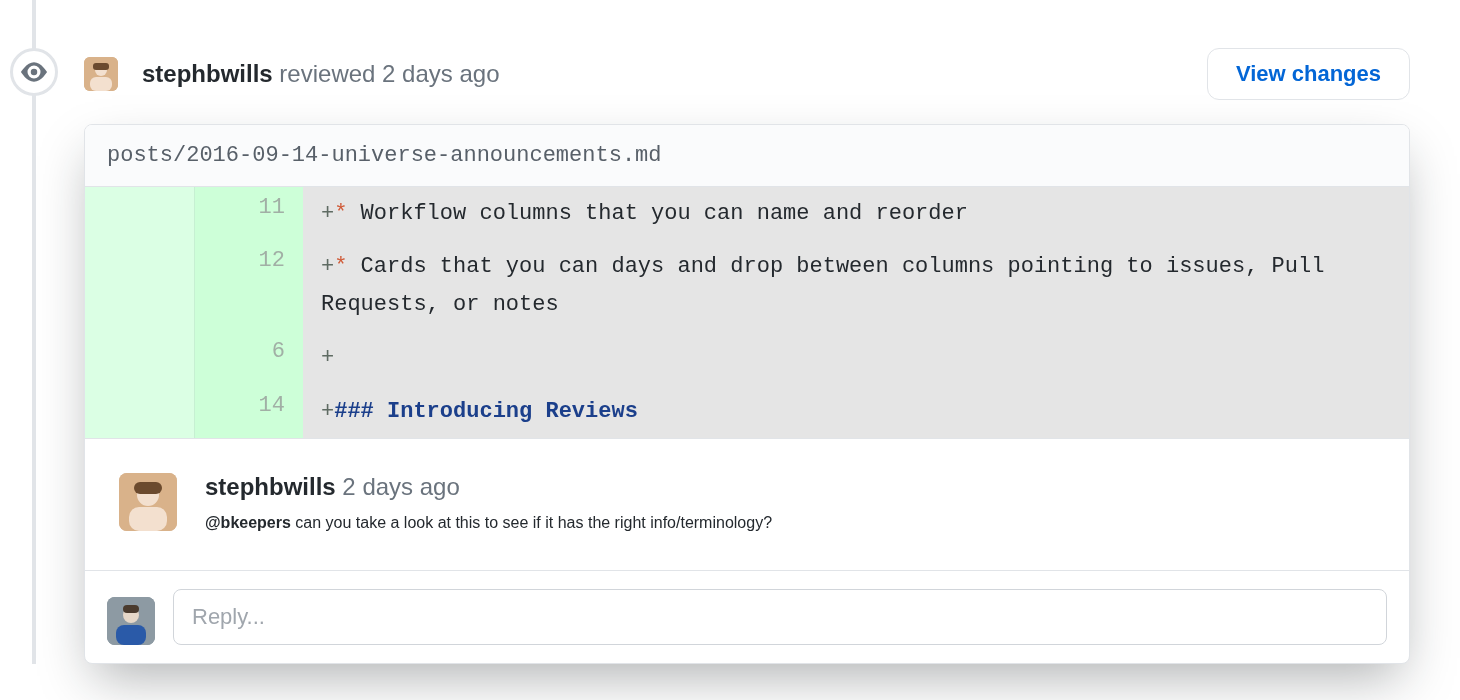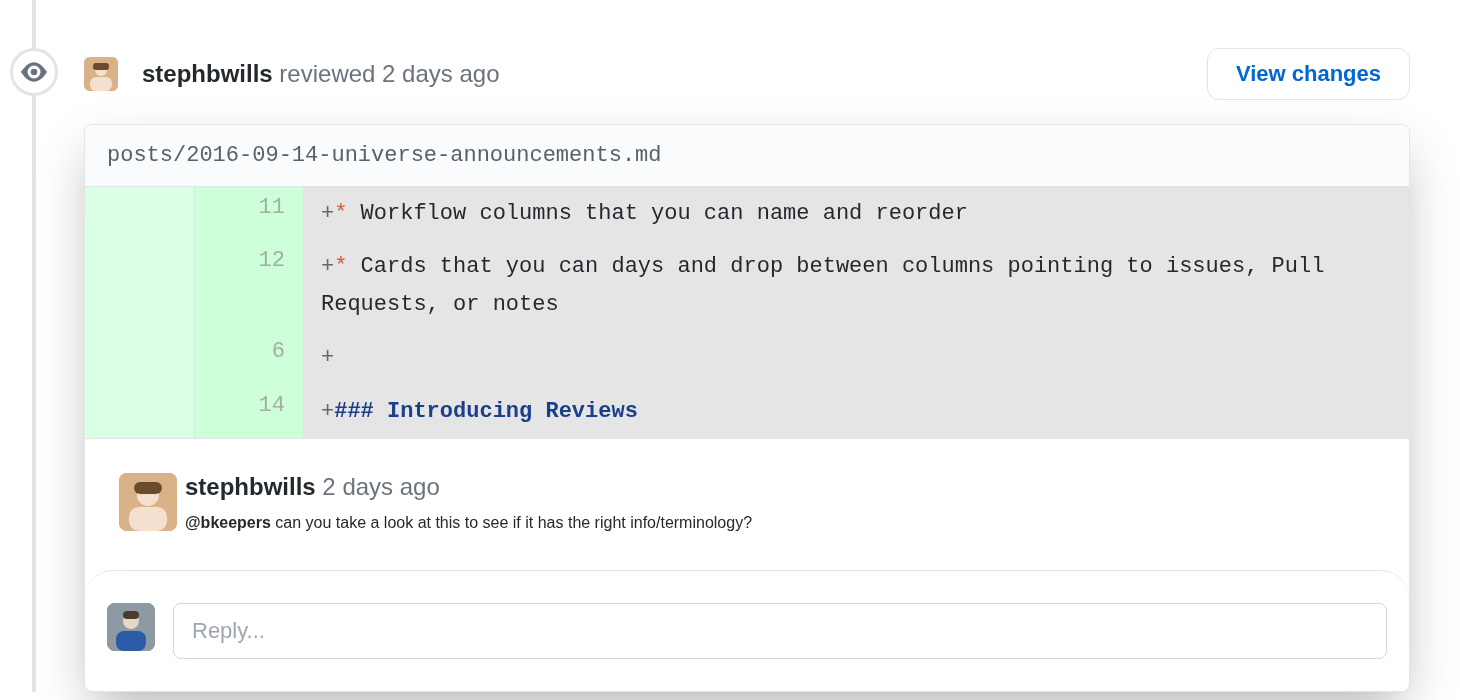--- a/index.html
+++ b/index.html
@@ -106,34 +106,34 @@
     font-size:22px;
     padding:8px 18px;
     color:#24292e;
     white-space:pre-wrap;
     line-height:1.7;
   }
   .sigil-plus { color:#5f6b63; }
   .sigil-ast  { color:#d05c3a; }
   .heading-kw { color:#1b3f8b; font-weight:700; }
 
-  .comment-block { border-top:1px solid #e1e4e8; padding:34px; display:flex; gap:8px; align-items:flex-start; }
+  .comment-block { border-top:1px solid #e1e4e8; padding:34px; display:flex; gap:28px; align-items:flex-start; }
   .comment-avatar {
     width:58px; height:58px; border-radius:8px; flex-shrink:0; background:#d6b593;
     display:flex;align-items:center;justify-content:center;overflow:hidden;
   }
   .comment-avatar svg{width:58px;height:58px;}
   .comment-body-wrap { flex:1; }
   .comment-head { font-size:24px; margin-bottom:10px; }
   .comment-head .c-user { font-weight:700; color:#24292e; }
   .comment-head .c-time { color:#6a737d; }
   .comment-text { font-size:16px; color:#24292e; line-height:1.55; }
   .comment-text .mention { font-weight:700; color:#24292e; }
 
-  .reply-block { border-top:1px solid #e1e4e8; padding:32px 22px; display:flex; gap:18px; align-items:flex-start; background:#fafbfc00;border-radius:28px; }
+  .reply-block { border-top:1px solid #e1e4e8; padding:18px 22px; display:flex; gap:18px; align-items:flex-end; background:#fafbfc00; }
   .reply-avatar {
     width:48px; height:48px; border-radius:8px; flex-shrink:0; background:#7a8a92; overflow:hidden;
   }
   .reply-avatar svg{width:48px;height:48px;}
   .reply-input {
     flex:1;
     border:1px solid #d1d5da;
     border-radius:8px;
     font-size:22px;
     padding:14px 18px;

